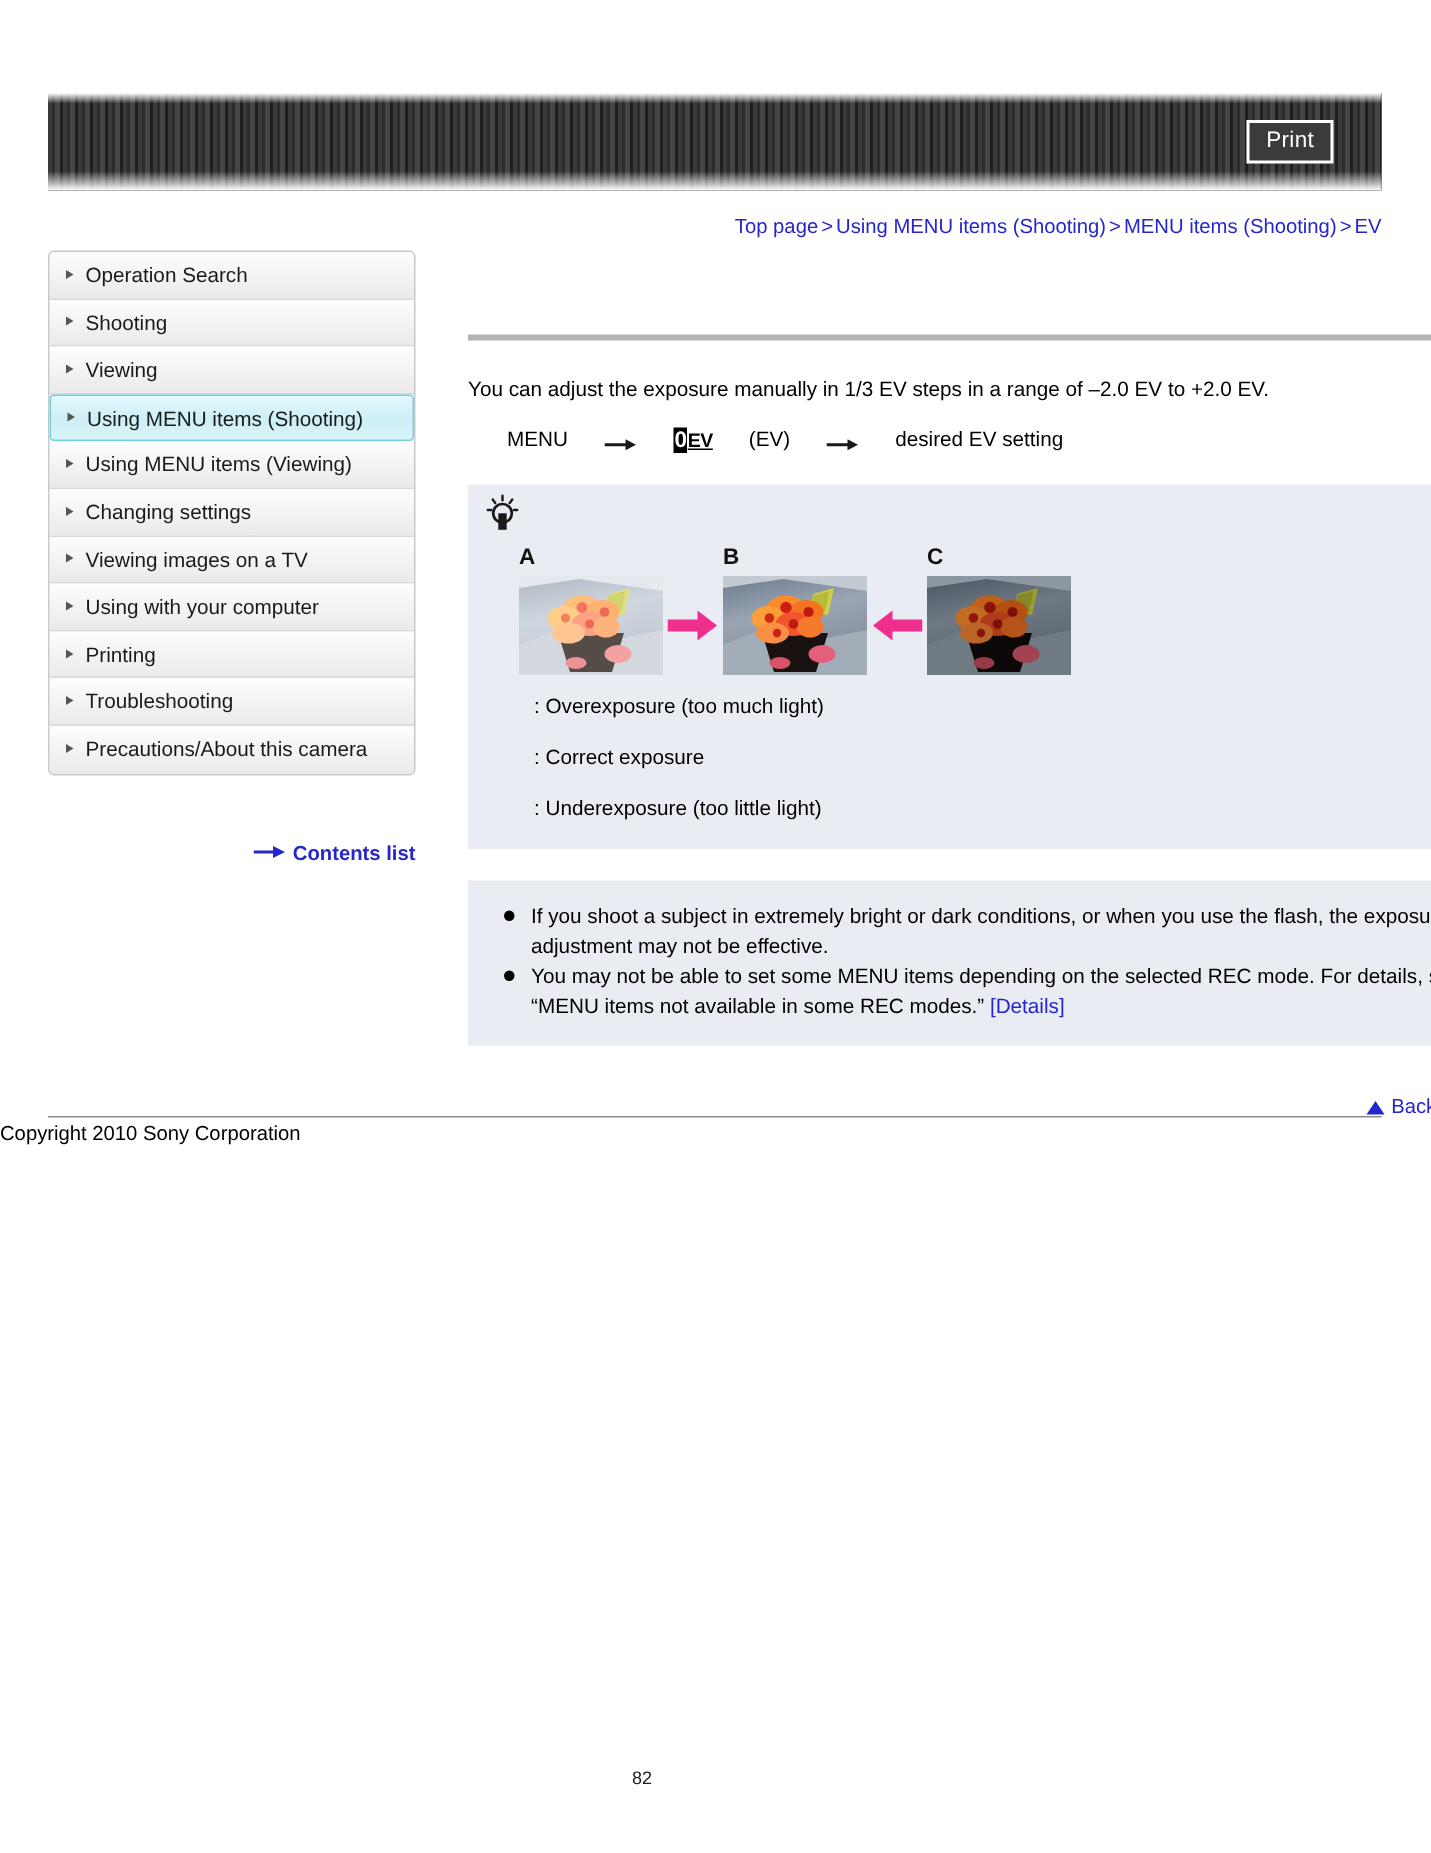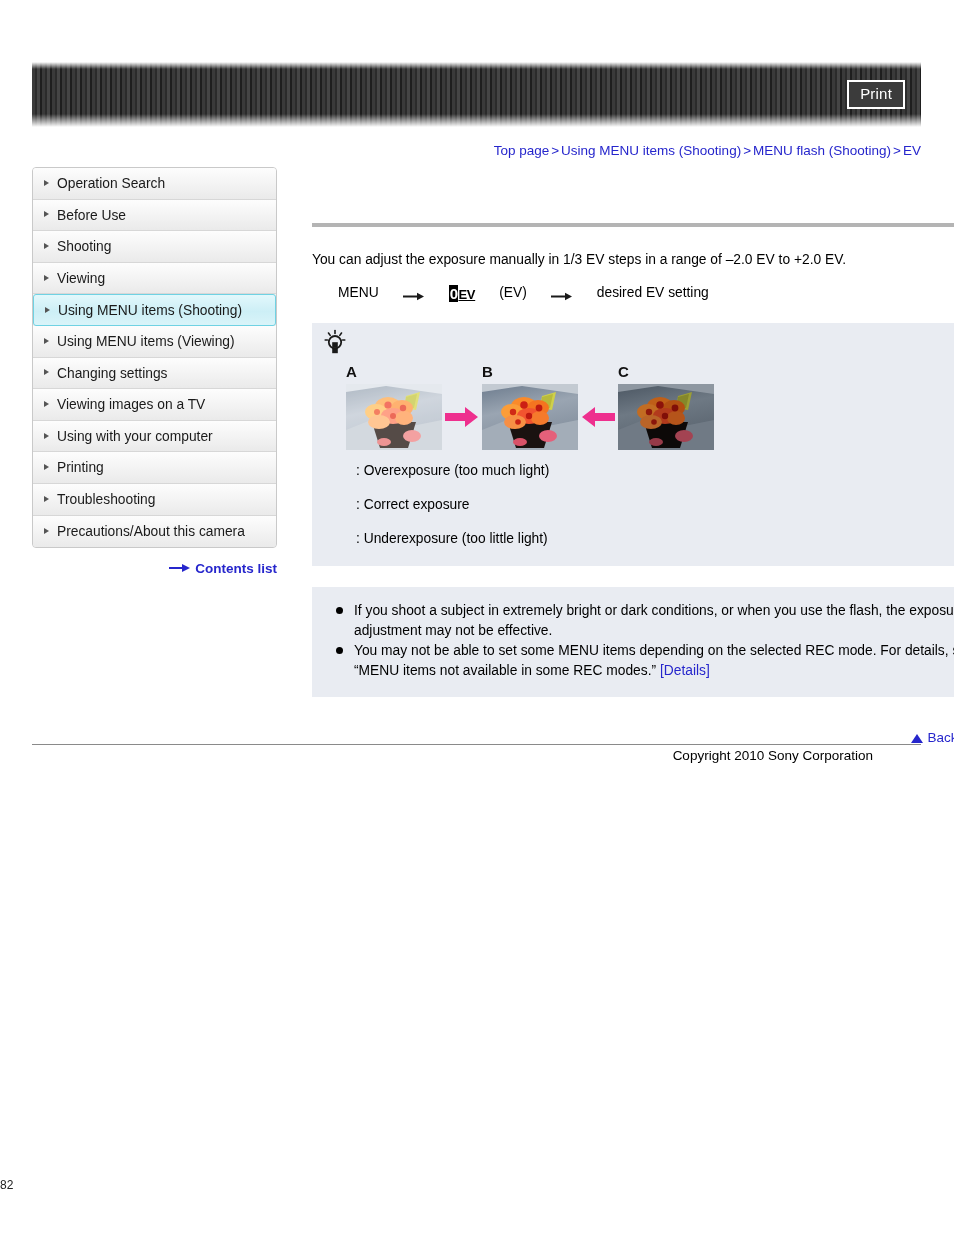--- a/index.html
+++ b/index.html
@@ -31,21 +31,21 @@
         rgba(255,255,255,1) 65px),
       repeating-linear-gradient(to right,
         #3a3a3a 0px, #3a3a3a 3px,
         #2b2b2b 3px, #2b2b2b 5px,
         #454545 5px, #454545 8px,
         #1e1e1e 8px, #1e1e1e 10px);
     background-color: #333333;
   }
   #print-button {
     position: absolute;
-    right: 16px;
+    right: 32px;
     top: 18px;
     border: 2px solid #ffffff;
     color: #ffffff;
     background: #3b3b3b;
     font-size: 15px;
     padding: 2px 11px 4px 11px;
     line-height: 19px;
     letter-spacing: 0.2px;
     cursor: pointer;
     font-family: "Liberation Sans", sans-serif;
@@ -294,48 +294,47 @@
     top: 744px;
     width: 889px;
     height: 1px;
     background: #8a8a8a;
   }
   #copyright {
     position: absolute;
     left: 0;
     top: 748px;
     width: 856px;
-    text-align: right;
+    text-align: left;
     font-size: 13.5px;
     color: #000;
-    margin-left: 17px;
   }
   #page-number {
     position: absolute;
     left: 0;
     top: 1178px;
     width: 856px;
+    text-align: center;
     font-size: 12px;
     color: #222;
   }
 </style>
 </head>
 <body>
 
 <div id="header-banner">
   <div id="print-button">Print</div>
 </div>
 
 <div id="breadcrumb">
-  <a>Top page</a><span class="sep">&gt;</span><a>Using MENU items (Shooting)</a><span class="sep">&gt;</span><a>MENU flash (Shooting)</a><span class="sep">&gt;</span><a>EV</a>
+  <a>Top page</a><span class="sep">&gt;</span><a>Using MENU items (Shooting)</a><span class="sep">&gt;</span><a>MENU items (Shooting)</a><span class="sep">&gt;</span><a>EV</a>
 </div>
 
 <div id="sidebar">
   <div class="side-item"><span class="bullet"></span><span>Operation Search</span></div>
-  <div class="side-item"><span class="bullet"></span><span>Before Use</span></div>
   <div class="side-item"><span class="bullet"></span><span>Shooting</span></div>
   <div class="side-item"><span class="bullet"></span><span>Viewing</span></div>
   <div class="side-item active"><span class="bullet"></span><span>Using MENU items (Shooting)</span></div>
   <div class="side-item"><span class="bullet"></span><span>Using MENU items (Viewing)</span></div>
   <div class="side-item"><span class="bullet"></span><span>Changing settings</span></div>
   <div class="side-item"><span class="bullet"></span><span>Viewing images on a TV</span></div>
   <div class="side-item"><span class="bullet"></span><span>Using with your computer</span></div>
   <div class="side-item"><span class="bullet"></span><span>Printing</span></div>
   <div class="side-item"><span class="bullet"></span><span>Troubleshooting</span></div>
   <div class="side-item"><span class="bullet"></span><span>Precautions/About this camera</span></div>

